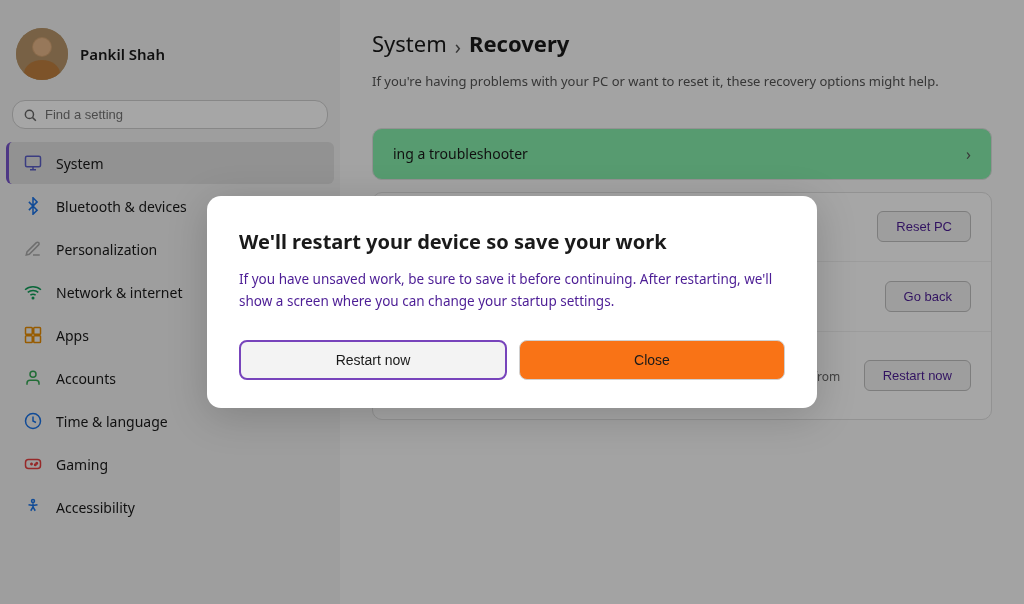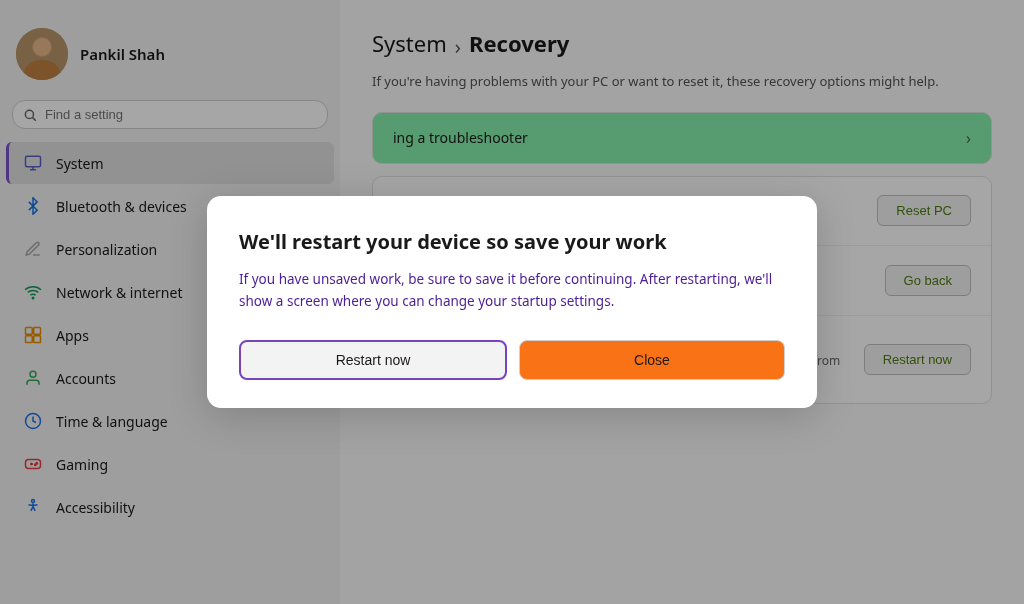--- a/index.html
+++ b/index.html
@@ -127,21 +127,21 @@
     .page-breadcrumb {
       font-size: 22px;
       color: #1a1a1a;
       margin-bottom: 6px;
       font-weight: 400;
     }
 
     .page-description {
       font-size: 13px;
       color: #555;
-      margin-bottom: 20px;
+      margin-bottom: 36px;
       max-width: 580px;
       line-height: 1.5;
     }
 
     .recovery-section {
       background: #ffffff;
       border-radius: 10px;
       border: 1px solid #e0e0e0;
       overflow: hidden;
       margin-bottom: 12px;
@@ -208,21 +208,21 @@
       font-size: 16px;
     }
 
     .btn-action {
       background: #f3f3f3;
       border: 1px solid #c0c0c0;
       border-radius: 6px;
       padding: 7px 18px;
       font-size: 13px;
       cursor: pointer;
-      color: #4d7c0f;
+      color: #4c1d95;
       white-space: nowrap;
     }
 
     
     .overlay {
       position: absolute;
       inset: 0;
       background: rgba(0,0,0,0.35);
       z-index: 10;
       display: flex;

